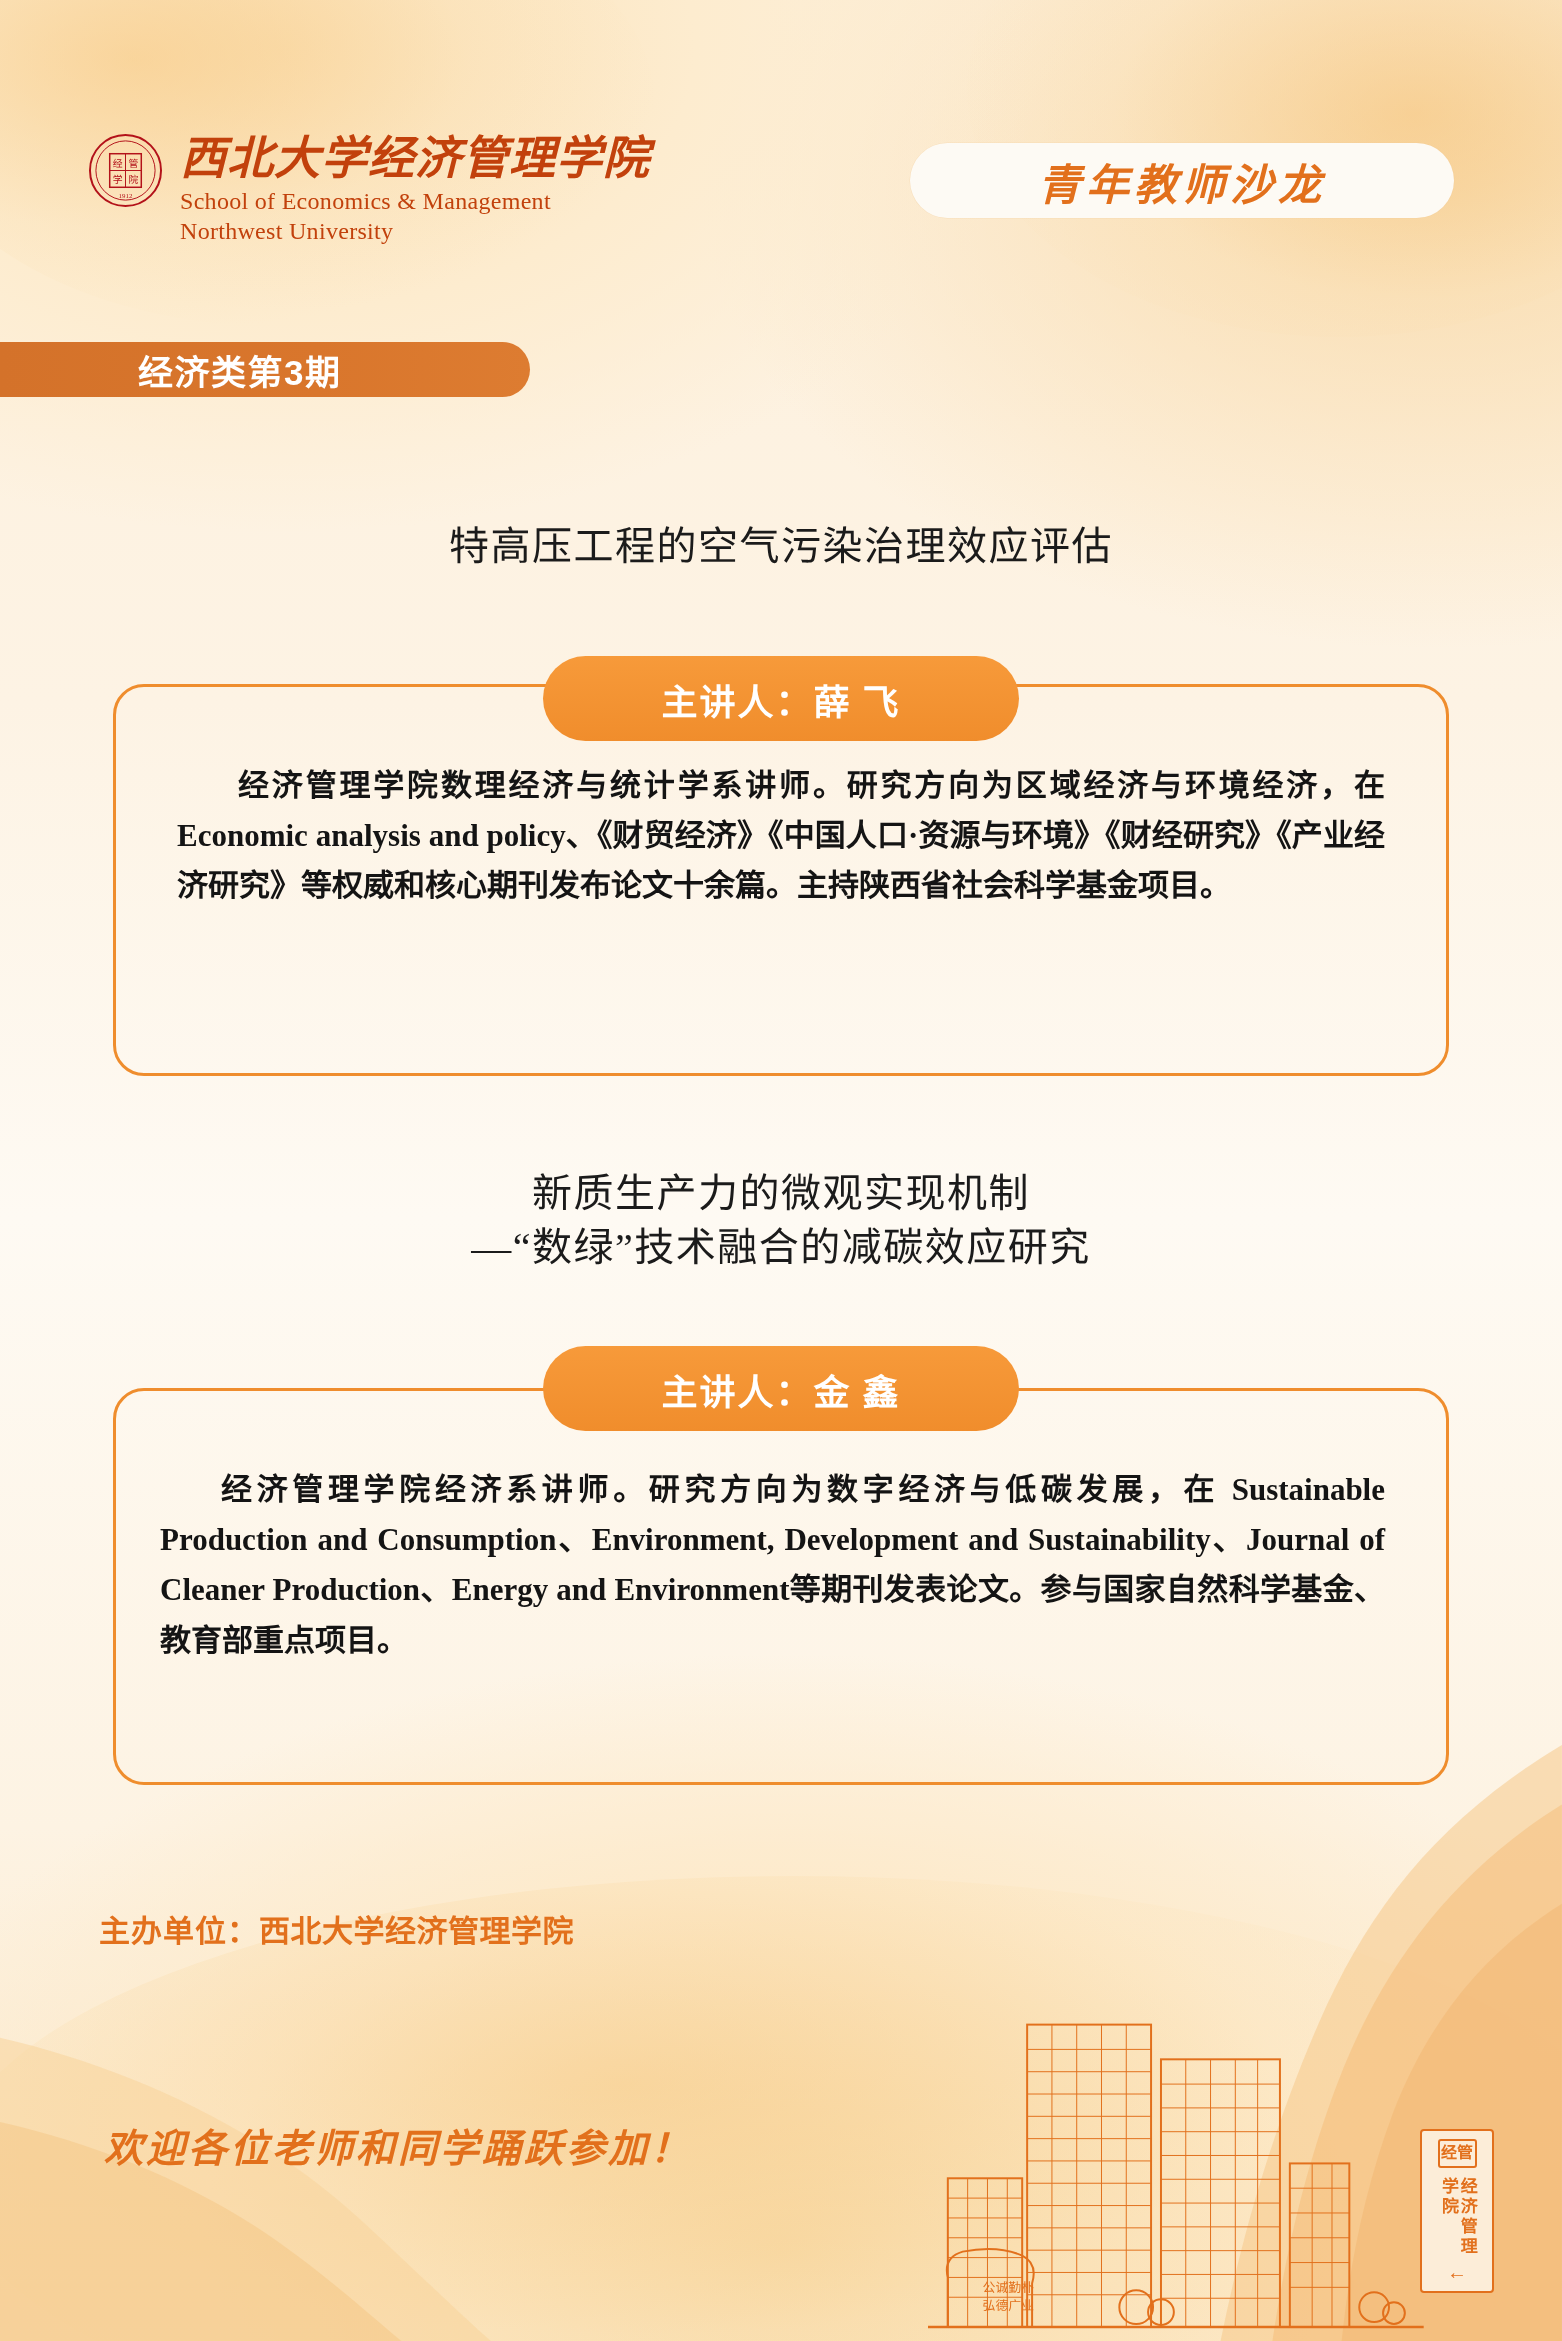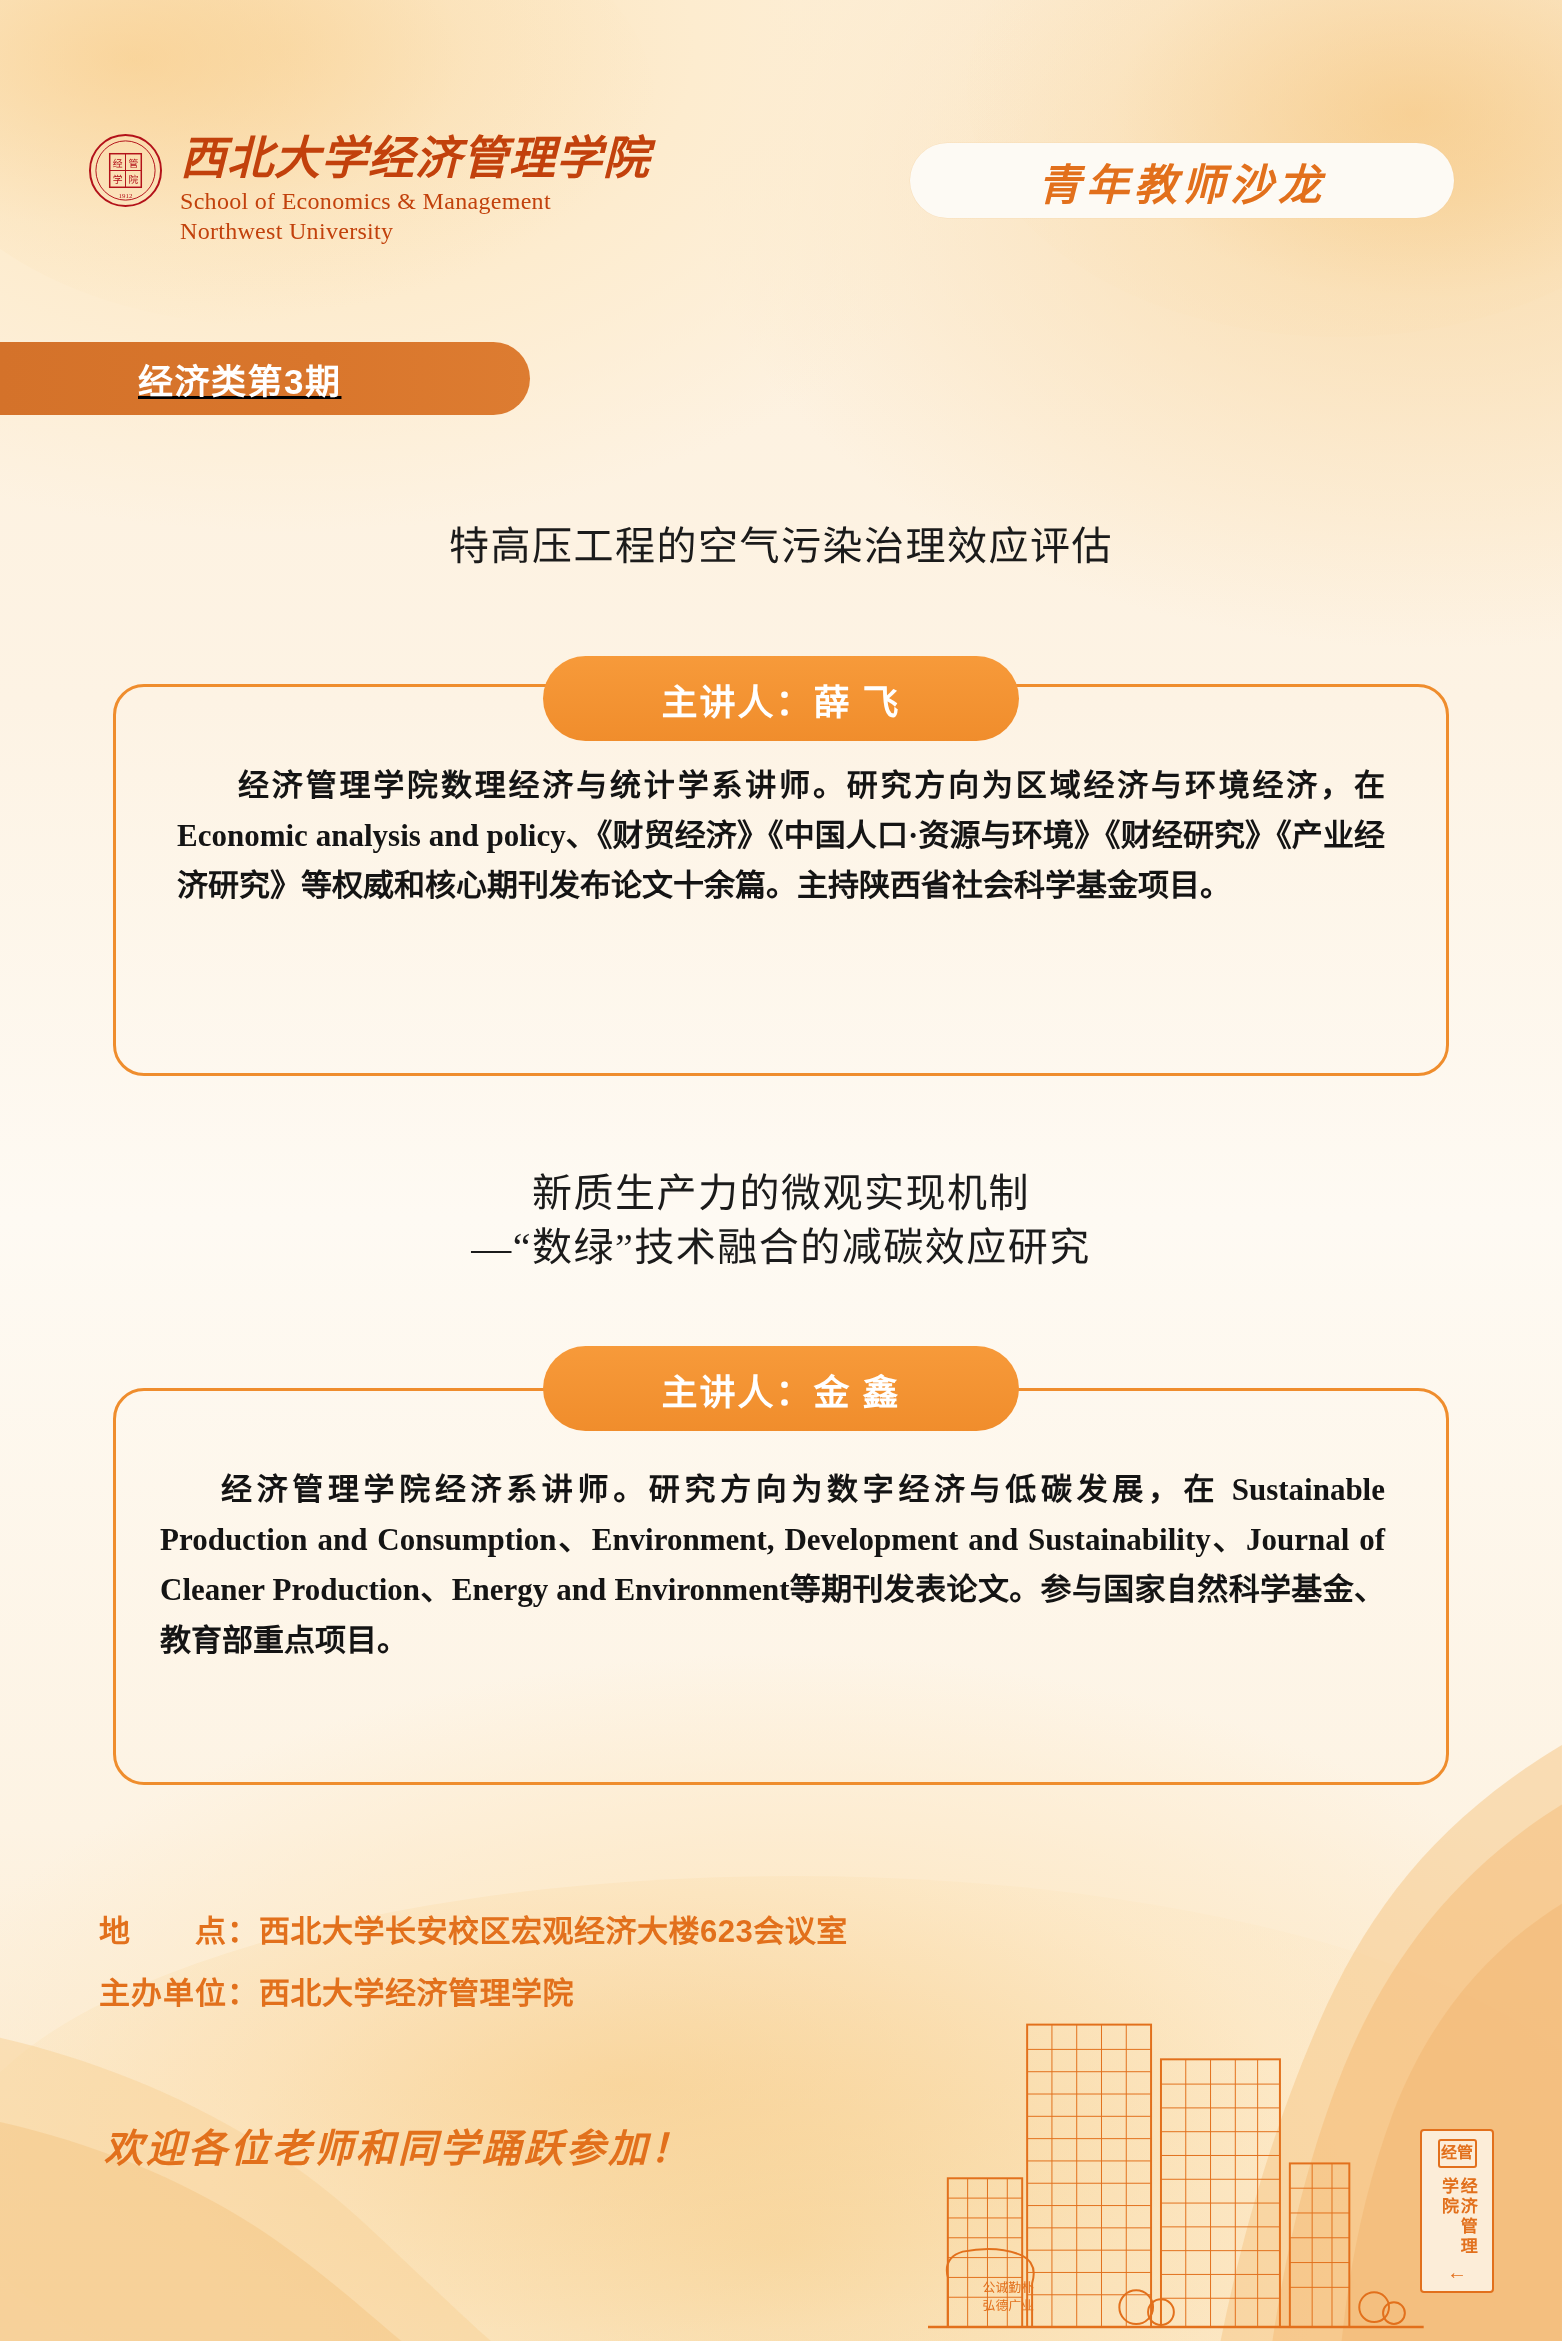--- a/index.html
+++ b/index.html
@@ -78,24 +78,24 @@
   .salon-pill .txt {
     font-family: "Liberation Serif", serif;
     font-weight: bold; font-style: italic;
     font-size: 43px; letter-spacing: 5px; color: #e2701c;
     white-space: nowrap;
   }
 
   
   .issue-badge {
     position: absolute; left: 0; top: 342px;
-    width: 530px; height: 73px;
+    width: 530px; height: 55px;
     background: linear-gradient(90deg, #d4722a 0%, #d9762c 60%, #dd7c31 100%);
     border-top-right-radius: 37px; border-bottom-right-radius: 37px;
-    display: flex; align-items: center; text-decoration: underline;
+    display: flex; align-items: center;
   }
   .issue-badge .txt {
     font-family: "Liberation Sans", sans-serif;
     font-weight: bold; font-size: 35px; color: #ffffff;
     letter-spacing: 1.5px; margin-left: 138px; white-space: nowrap;
   }
 
   
   .talk-title {
     position: absolute; width: 100%; text-align: center;
@@ -339,23 +339,19 @@
 </div>
 
 <div class="stamp">
   <div class="stamp-seal">经管</div>
   <div class="stamp-text">经济管理学院</div>
   <div class="stamp-arrow">←</div>
 </div>
 
 <div class="info-block">
   <div class="info-row">
-    <span class="info-label">地　　点：</span>
-    <span class="info-value">西北大学长安校区宏观经济大楼623会议室</span>
-  </div>
-  <div class="info-row">
     <span class="info-label sp">主办单位：</span>
     <span class="info-value">西北大学经济管理学院</span>
   </div>
 </div>
 
 <div class="welcome">欢迎各位老师和同学踊跃参加！</div>
 
 
 </body></html>

